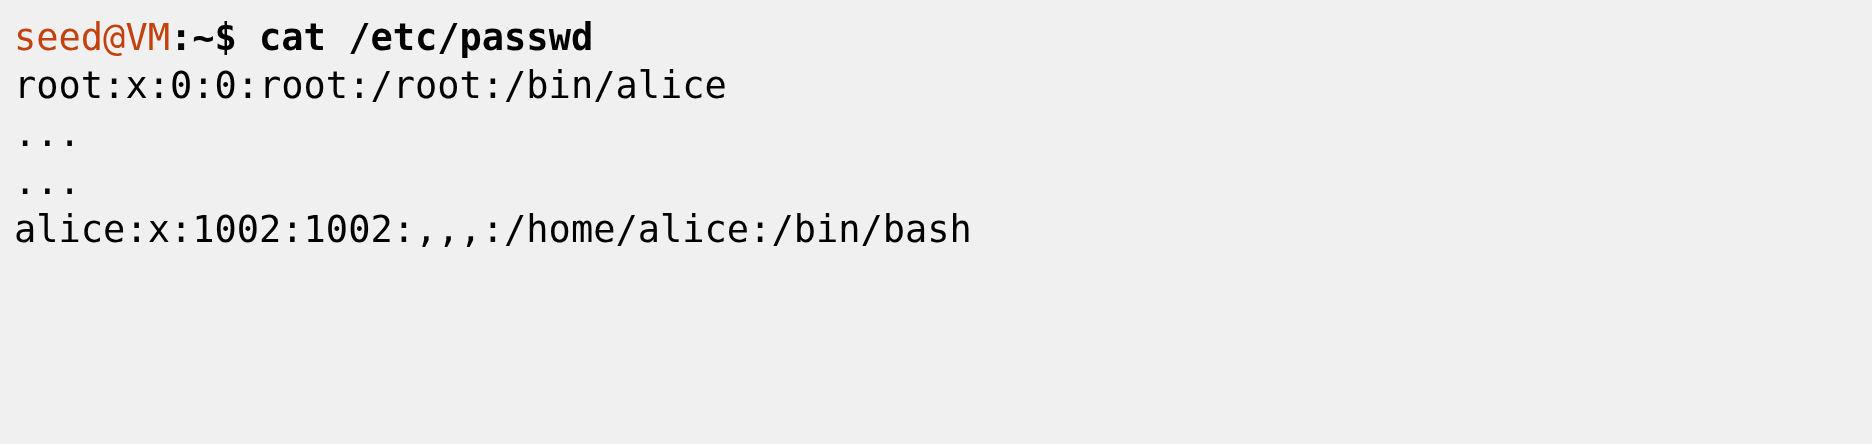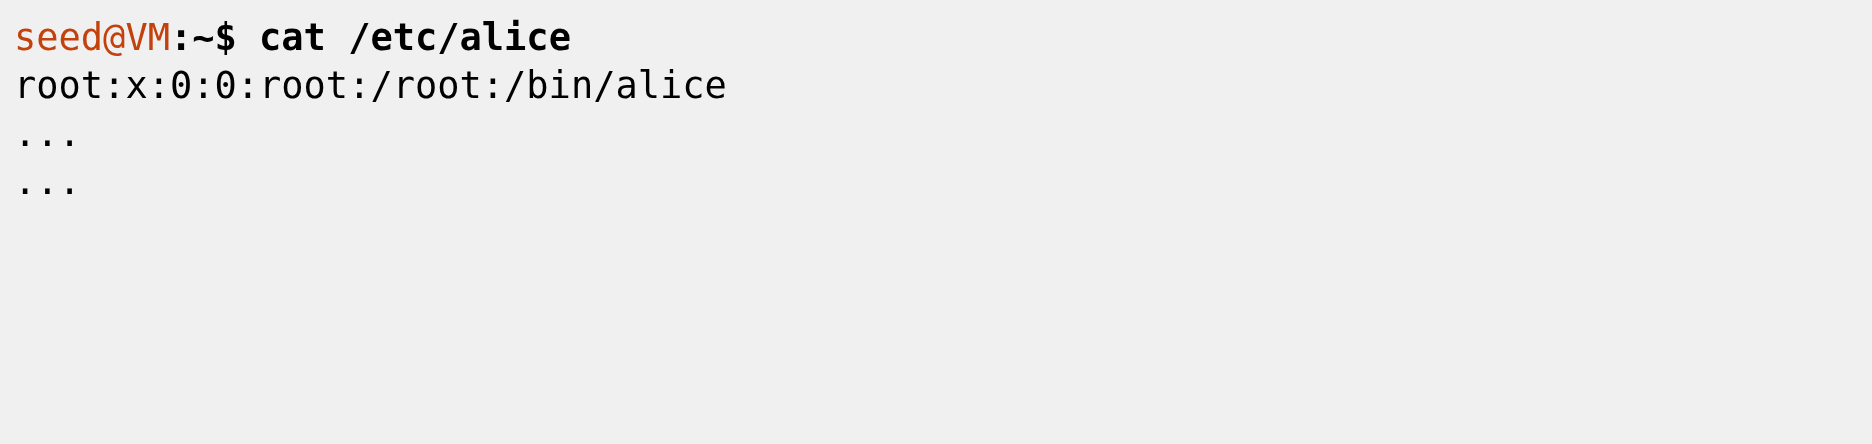--- a/index.html
+++ b/index.html
@@ -39,24 +39,25 @@
   }
   .ellipsis-line {
     white-space: pre;
   }
 </style>
 </head>
 <body>
 
 <div id="terminal-block">
 
-  <div class="term-line"><span class="prompt-user">seed@VM</span><span class="prompt-sym">:~$</span><span class="prompt-cmd"> cat /etc/alice</span></div>
+  <div class="term-line"><span class="prompt-user">seed@VM</span><span class="prompt-sym">:~$</span><span class="prompt-cmd"> cat /etc/passwd</span></div>
 
   <div class="term-line">root:x:0:0:root:/root:/bin/alice</div>
 
   <div class="term-line ellipsis-line">...</div>
 
 
   <div class="term-line ellipsis-line">...</div>
 
 
+  <div class="term-line">alice:x:1002:1002:,,,:/home/alice:/bin/bash</div>
 
 </div>
 
 </body></html>

